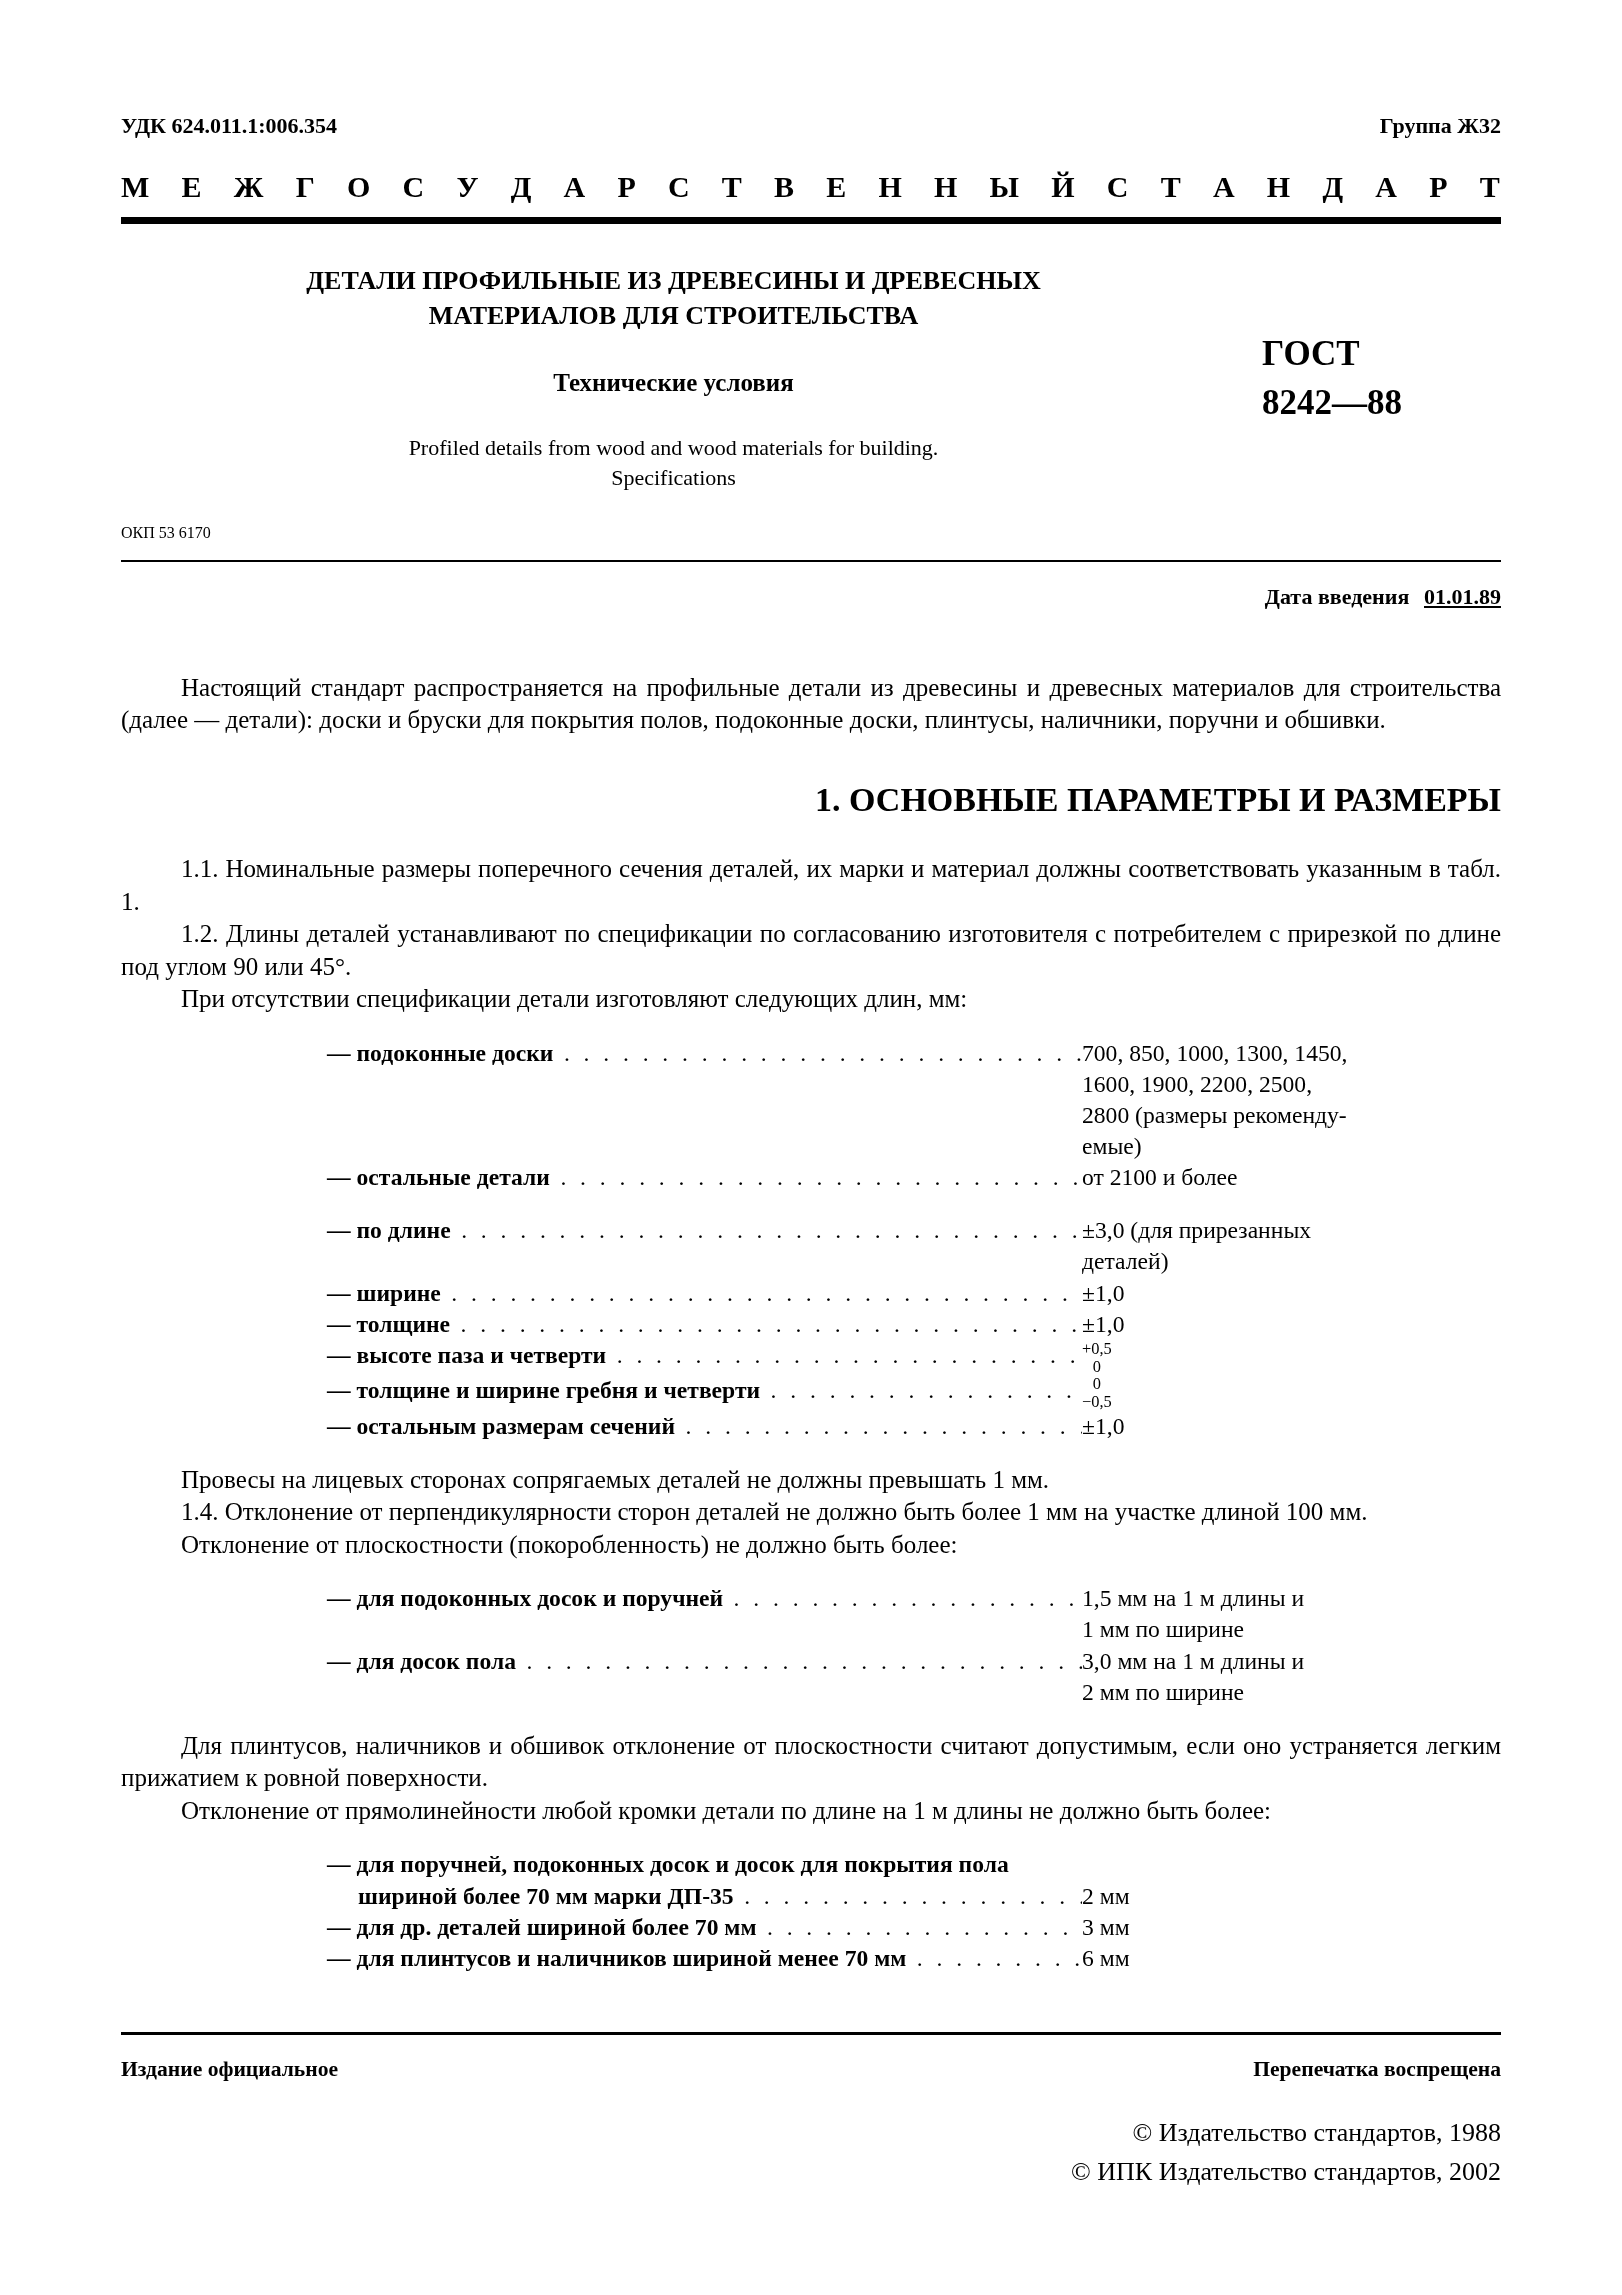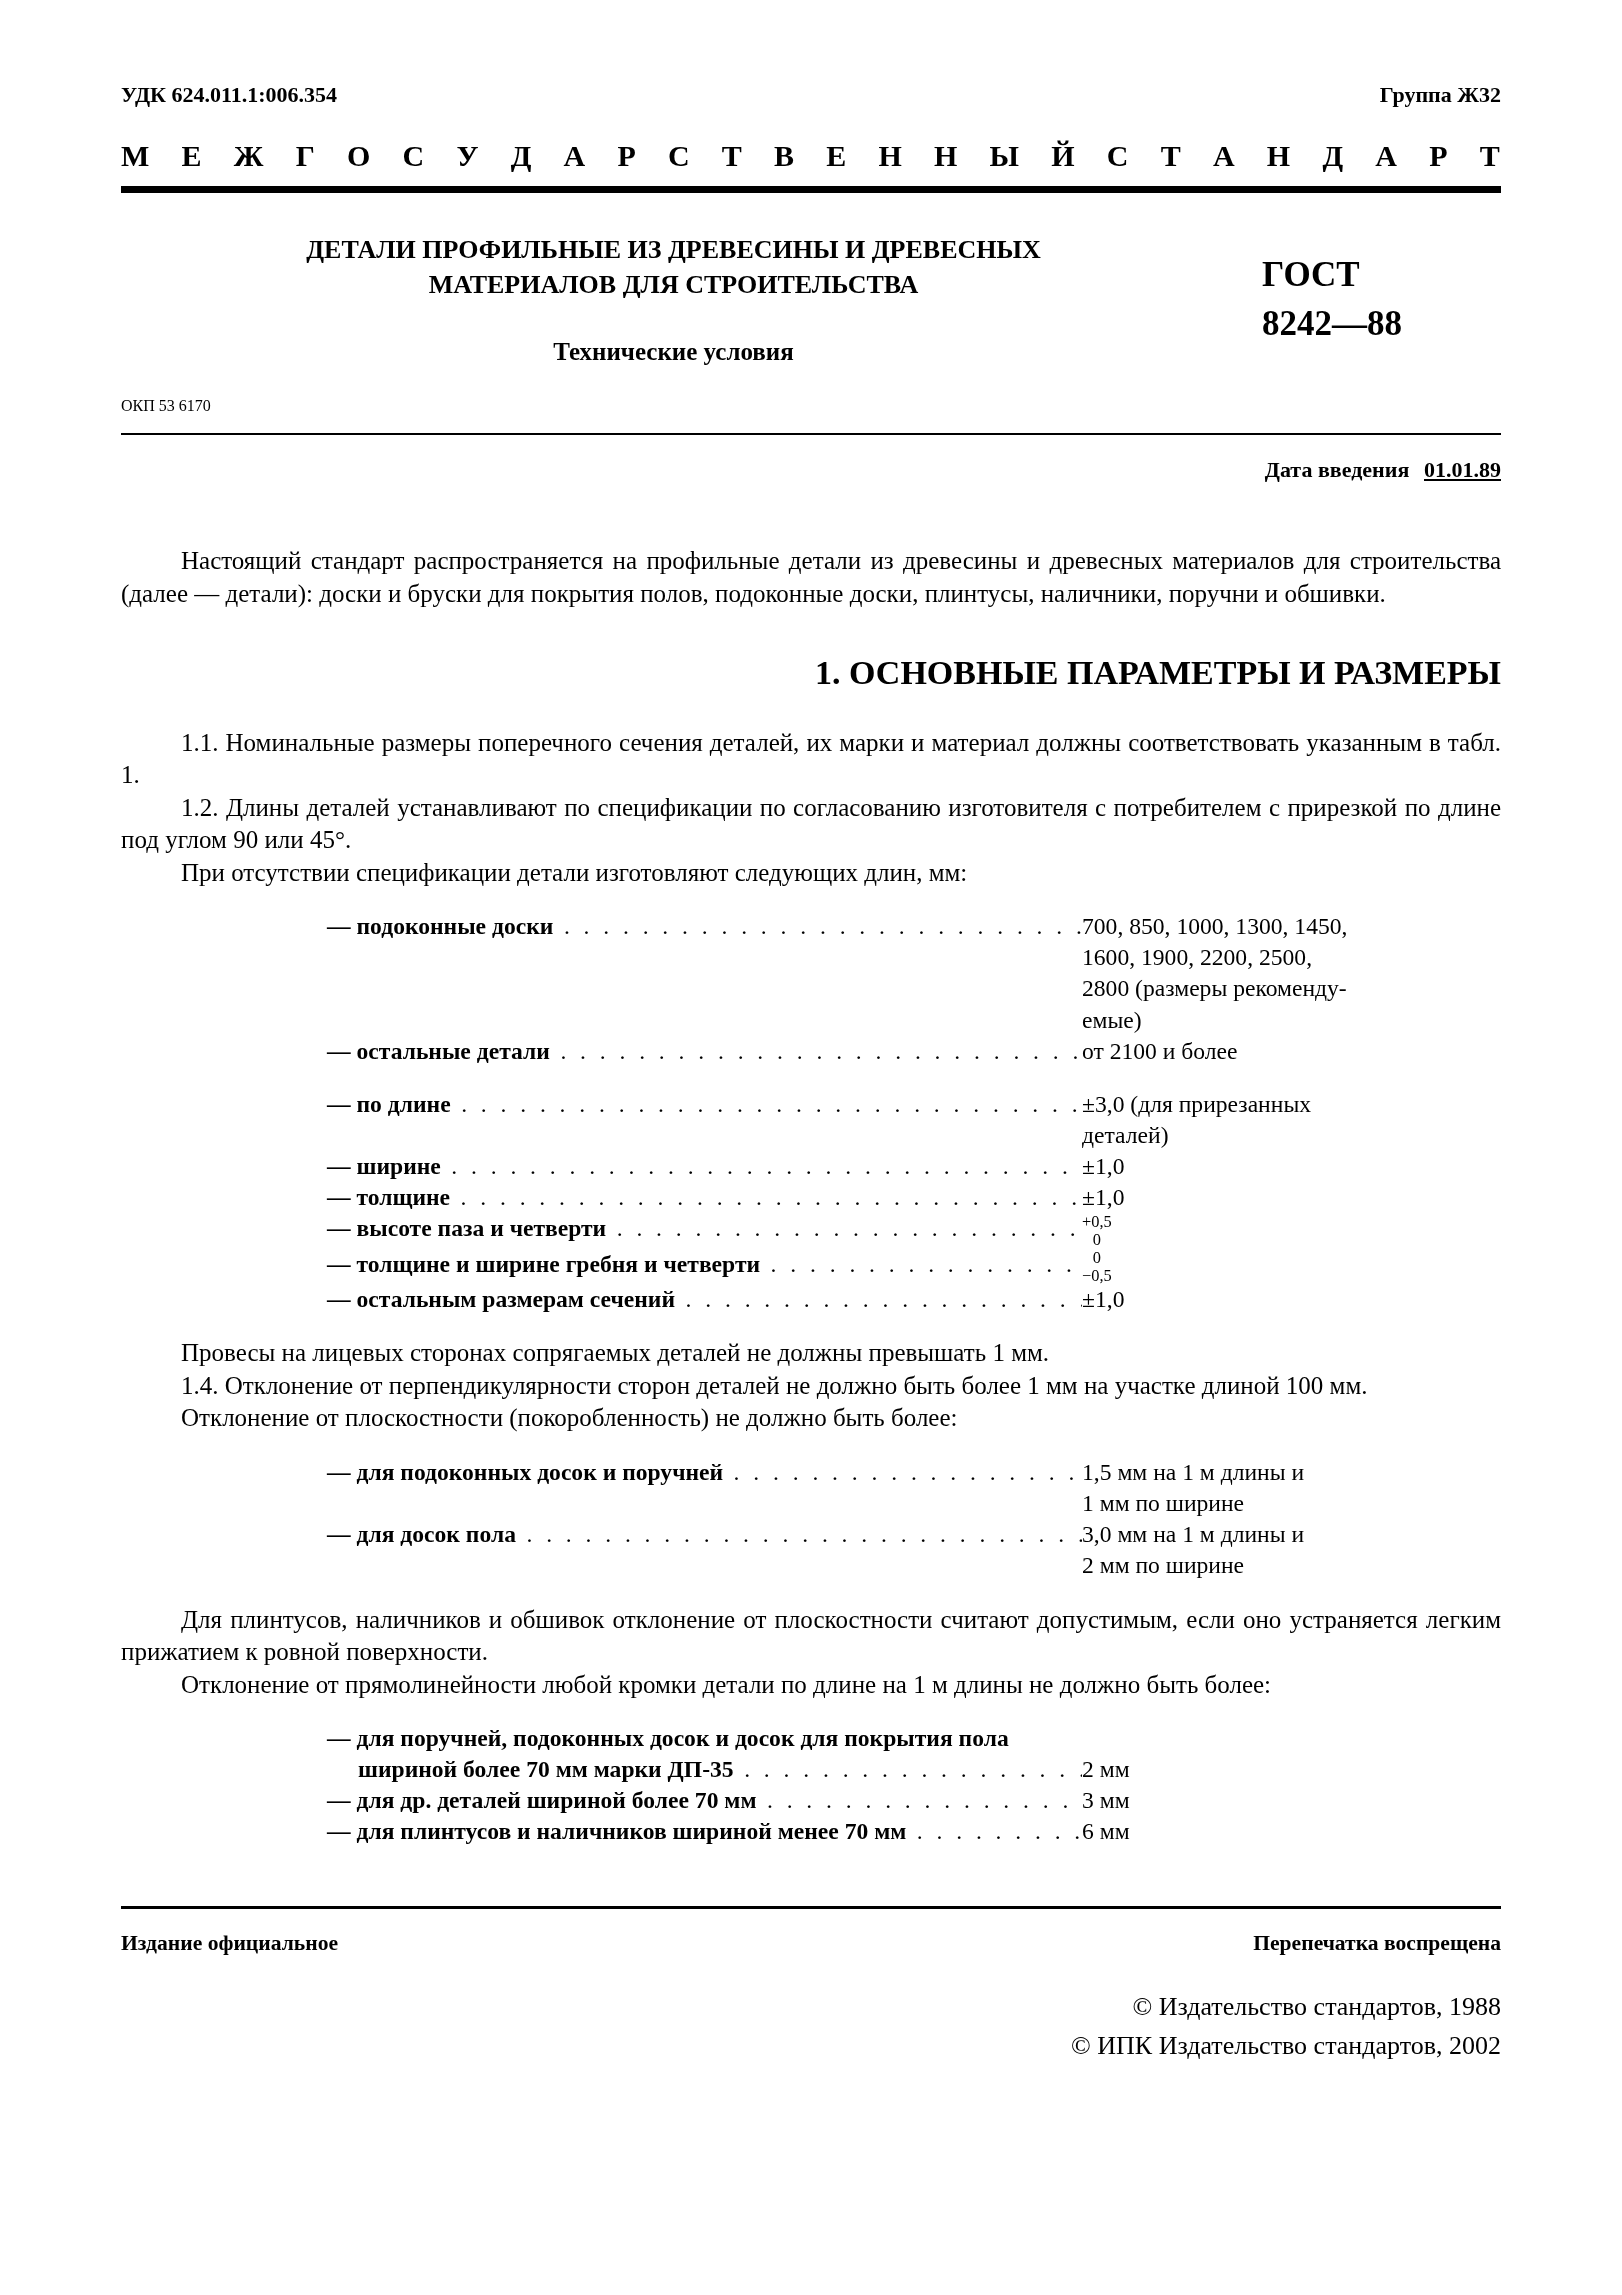--- a/index.html
+++ b/index.html
@@ -1,18 +1,18 @@
 <!DOCTYPE html>
 <html style="font-size:10.5px"><head>
 <meta charset="utf-8">
 <style>
   html, body { margin:0; padding:0; background:#e8e8e8; }
   .page {
     width:1622px; height:2295px; margin:0 auto; background:#ffffff;
-    box-sizing:border-box; padding:82px 121px 0 121px;
+    box-sizing:border-box; padding:113px 121px 0 121px;
     font-family:"Liberation Serif", "DejaVu Serif", serif; color:#000;
     overflow:hidden; position:relative;
   }
   .pre { white-space:pre-line; }
 
   .header-row { display:flex; justify-content:space-between; align-items:baseline;
     font-weight:bold; font-size:22px; }
 
   .banner { font-weight:bold; font-size:30px; margin-top:31px;
     text-align:justify; text-align-last:justify; letter-spacing:1.3px; }
@@ -67,20 +67,22 @@
 
   <div class="banner">М Е Ж Г О С У Д А Р С Т В Е Н Н Ы Й    С Т А Н Д А Р Т</div>
 
   <div class="rule-thick"></div>
 
   <div class="title-row">
     <div class="title-left">
       <div class="title-main pre">ДЕТАЛИ ПРОФИЛЬНЫЕ ИЗ ДРЕВЕСИНЫ И ДРЕВЕСНЫХ
 МАТЕРИАЛОВ ДЛЯ СТРОИТЕЛЬСТВА</div>
       <div class="title-sub">Технические условия</div>
+      <div class="title-en pre">Profiled details from wood and wood materials for building.
+Specifications</div>
     </div>
     <div class="gost-block">
       <div>ГОСТ</div>
       <div>8242—88</div>
     </div>
   </div>
 
   <div class="okp">ОКП 53 6170</div>
 
   <div class="rule-thin"></div>

